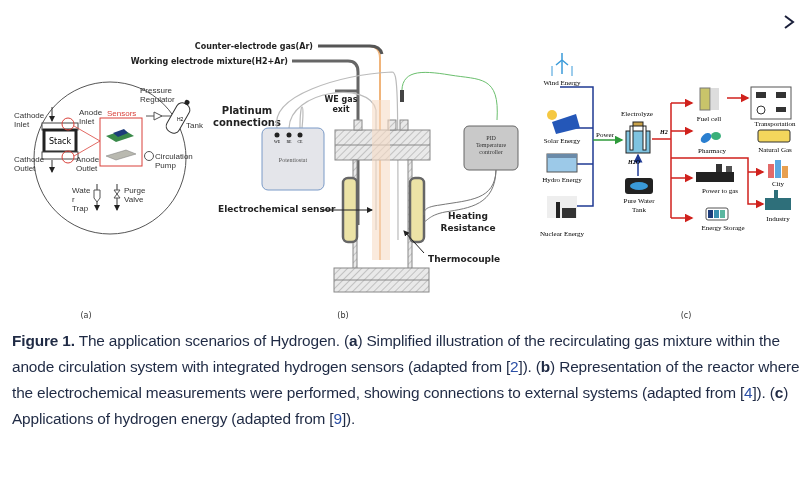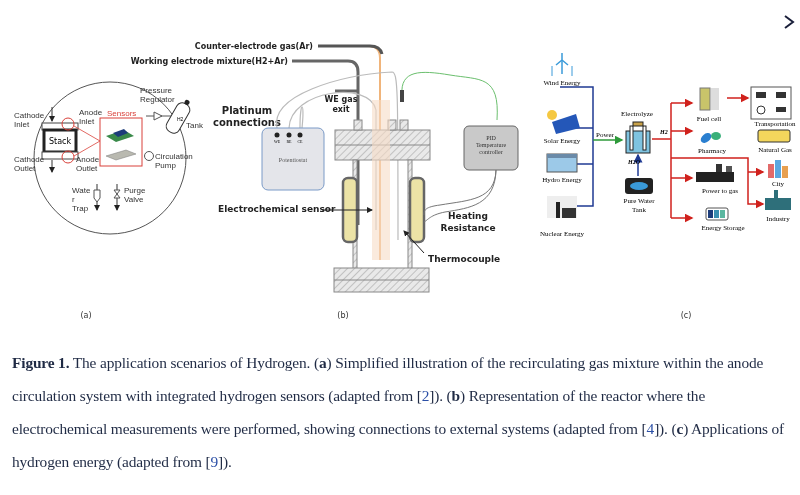--- a/index.html
+++ b/index.html
@@ -1,19 +1,19 @@
 <!DOCTYPE html>
 <html><head>
 <meta charset="utf-8">
 <style>
   html, body { margin:0; padding:0; background:#ffffff; }
   body { width:800px; height:495px; position:relative; overflow:hidden; font-family:"Liberation Sans", sans-serif; }
   #fig { position:absolute; left:0; top:0; width:800px; height:340px; }
   .close { position:absolute; right:2px; top:10px; width:16px; height:20px; cursor:pointer; }
-  .caption { position:absolute; left:12px; top:346px; width:788px; font-family:Liberation Serif, serif; font-size:15.4px; line-height:33px; color:#1f2a44; letter-spacing:-0.15px; }
+  .caption { position:absolute; left:12px; top:328px; width:788px; font-family:Liberation Sans, sans-serif; font-size:15.4px; line-height:26px; color:#1f2a44; letter-spacing:-0.15px; }
   .caption b { font-weight:bold; }
   .caption .ref { color:#2b4fa6; }
   svg text { font-family:"Liberation Sans", sans-serif; }
   .sf { font-family:"Liberation Serif", serif; }
   .cal { font-family:"DejaVu Sans", sans-serif; }
 </style>
 </head>
 <body>
 
 <svg id="fig" viewBox="0 0 800 340" xmlns="http://www.w3.org/2000/svg">

